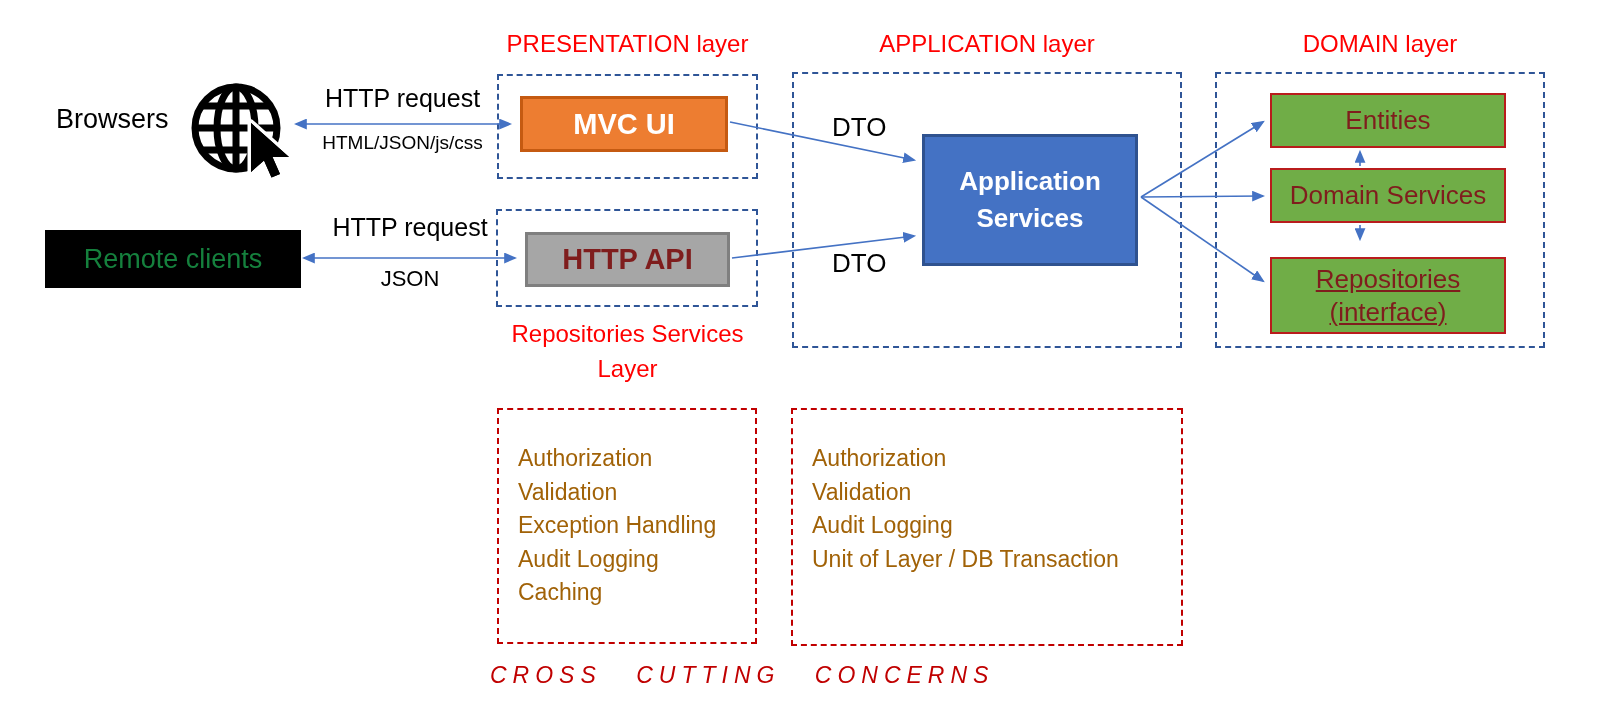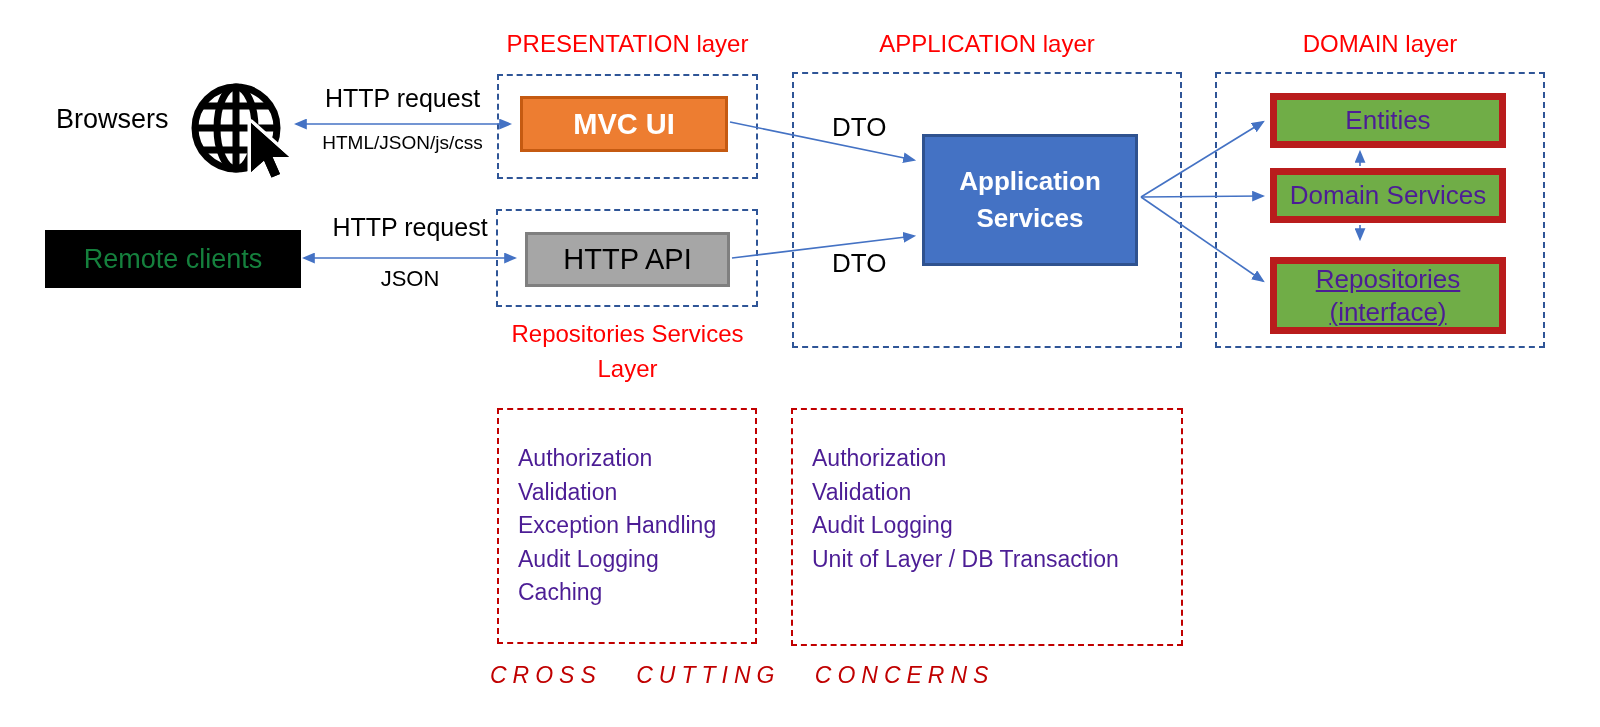--- a/index.html
+++ b/index.html
@@ -4,30 +4,30 @@
 <style>
   html,body{margin:0;padding:0;background:#fff;}
   #canvas{
     position:relative;width:1600px;height:727px;background:#fff;overflow:hidden;
     font-family:"Liberation Sans",sans-serif;
   }
   .abs{position:absolute;}
   .layer-title{color:#FF0000;font-size:24px;font-weight:400;text-align:center;white-space:nowrap;}
   .node{display:flex;align-items:center;justify-content:center;flex-direction:column;box-sizing:border-box;text-align:center;}
   .node-orange{background:#ED7D31;border:3px solid #C55A11;color:#fff;font-weight:700;font-size:29px;}
-  .node-gray{background:#A6A6A6;border:3px solid #7F7F7F;color:#000000;font-weight:400;font-size:29px;}
+  .node-gray{background:#A6A6A6;border:3px solid #7F7F7F;color:#7f1d1d;font-weight:700;font-size:29px;}
   .node-blue{background:#4472C4;border:3px solid #2F528F;color:#fff;font-weight:700;font-size:26px;line-height:37px;}
-  .node-green{background:#70AD47;border:7px solid #b91c1c;color:#4c1d95;font-weight:400;font-size:26px;line-height:33px;}
+  .node-green{background:#70AD47;border:2px solid #b91c1c;color:#7f1d1d;font-weight:400;font-size:26px;line-height:33px;}
   .node-black{background:#000;color:#15803d;font-size:27px;}
   .dashed-blue{border:2px dashed #2F5597;box-sizing:border-box;}
   .dashed-red{border:2px dashed #C00000;box-sizing:border-box;}
   .edge-label{color:#000;font-size:25px;text-align:center;white-space:nowrap;}
   .edge-sublabel{color:#000;font-size:19px;text-align:center;white-space:nowrap;}
   .dto{color:#000;font-size:26px;}
-  .concern-list{color:#4c1d95;font-size:23px;line-height:33.5px;white-space:nowrap;}
+  .concern-list{color:#a16207;font-size:23px;line-height:33.5px;white-space:nowrap;}
   .caption{color:#C00000;font-size:23px;font-style:italic;letter-spacing:6px;word-spacing:22px;text-align:left;white-space:nowrap;}
   svg.overlay{position:absolute;left:0;top:0;pointer-events:none;}
   .browsers-label{color:#000;font-size:27px;white-space:nowrap;}
 </style>
 </head>
 <body>
 
 <div id="canvas">
 
   <div class="abs layer-title" style="left:497px;top:30px;width:261px;">PRESENTATION layer</div>

